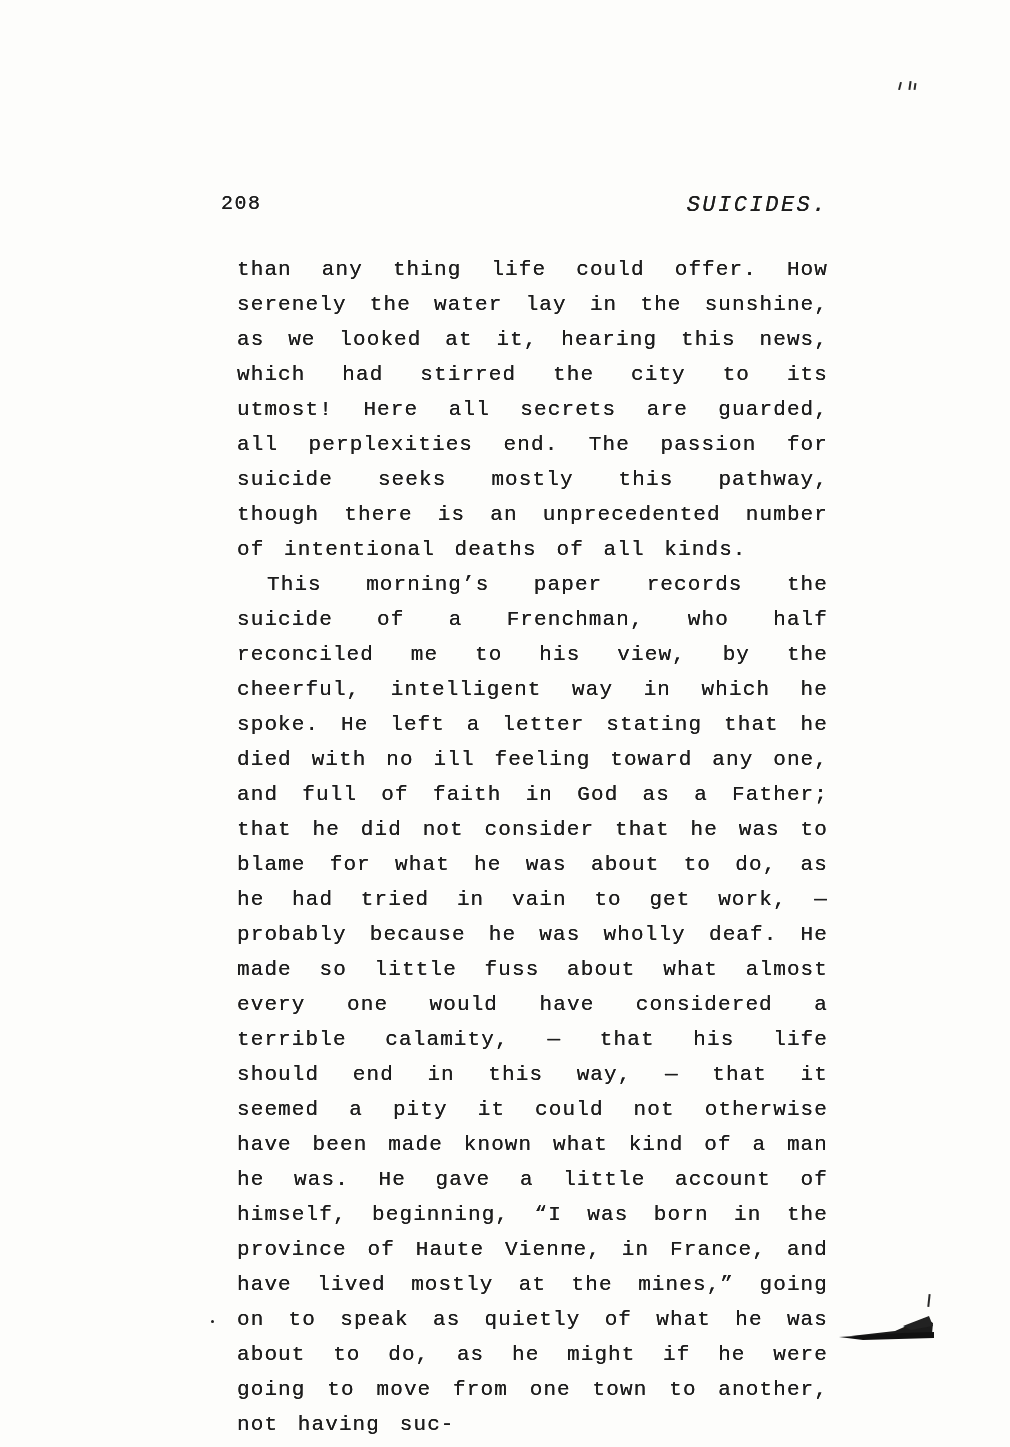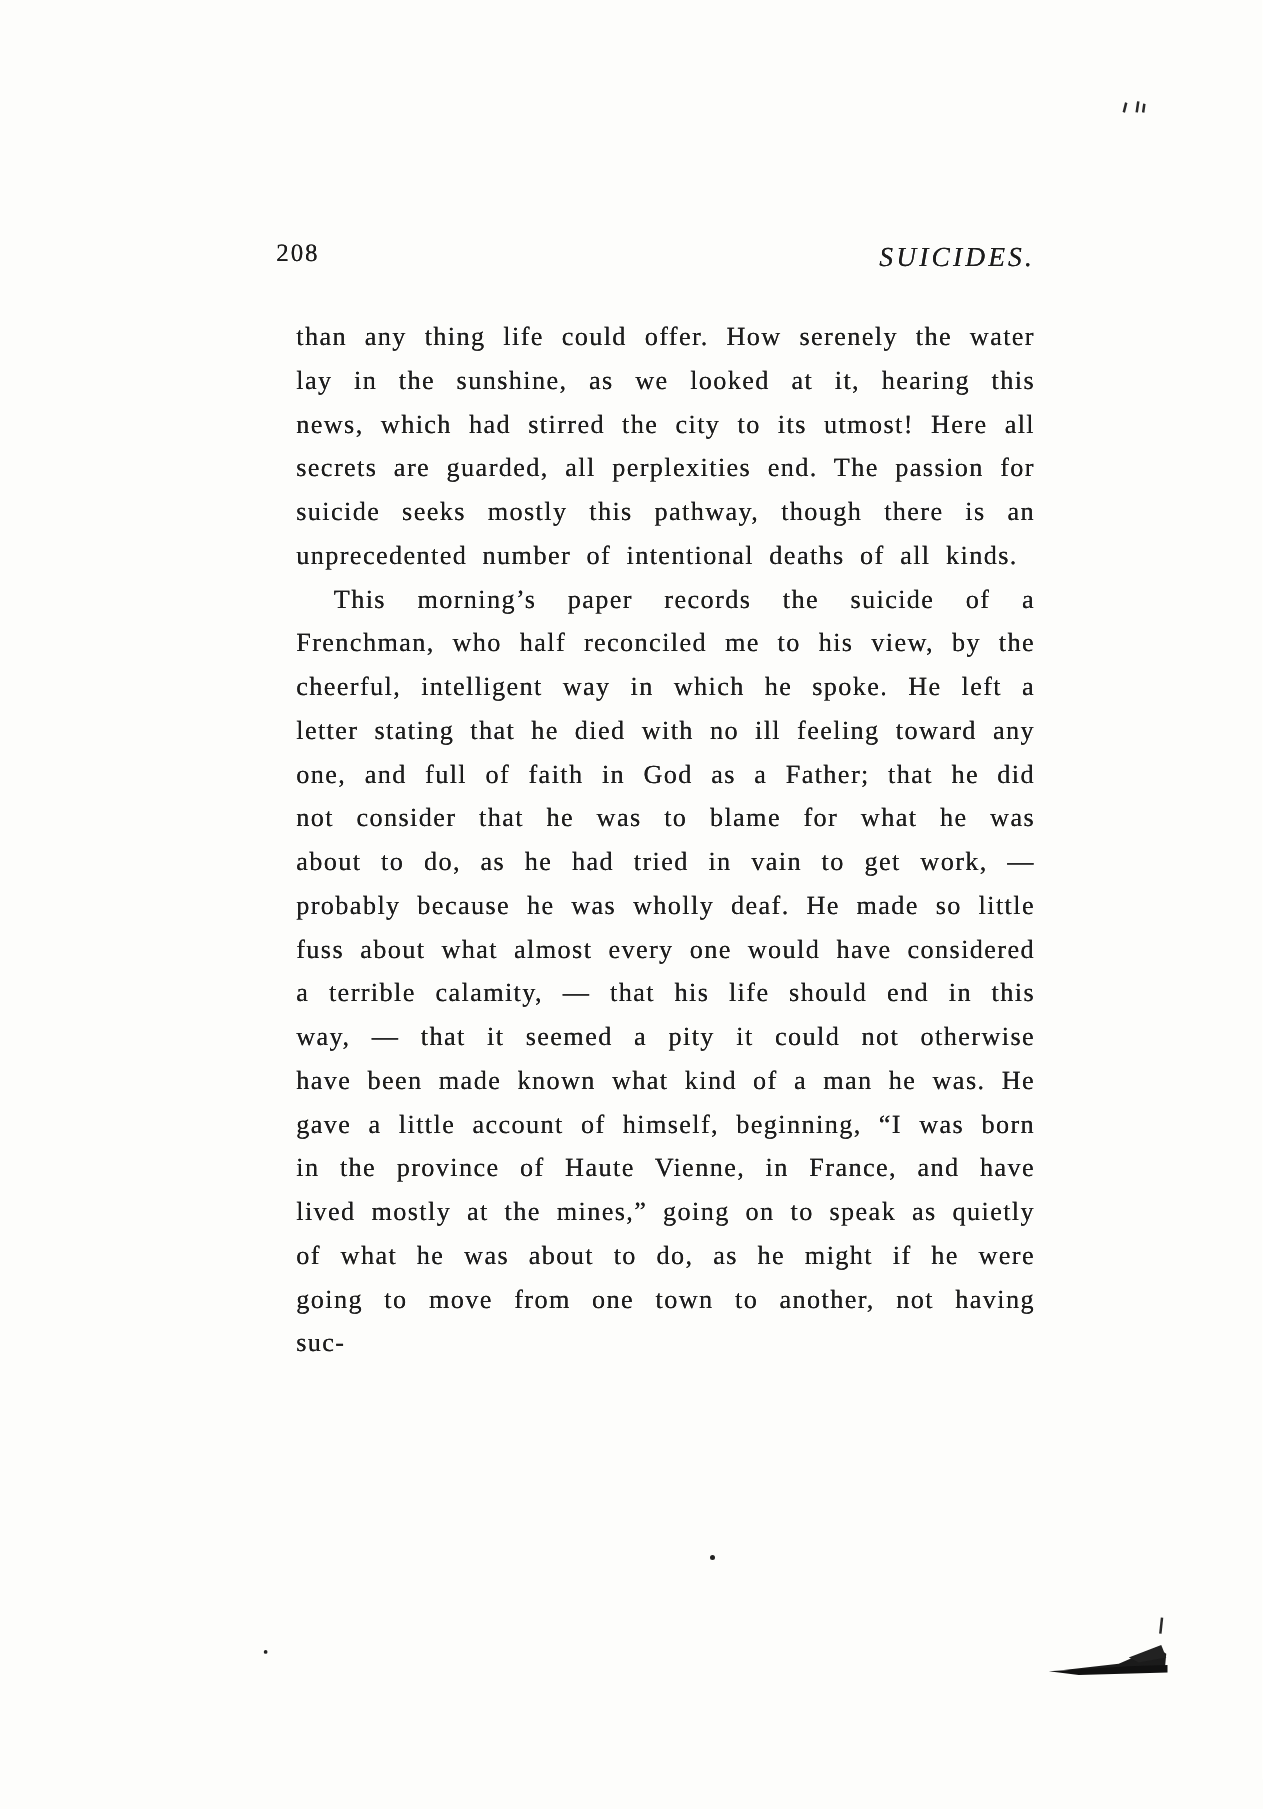--- a/index.html
+++ b/index.html
@@ -6,21 +6,21 @@
     margin: 0;
     padding: 0;
     background: #ffffff;
   }
   .page {
     position: relative;
     width: 1010px;
     height: 1447px;
     background: #fdfdfb;
     overflow: hidden;
-    font-family: Liberation Serif, serif;
+    font-family: Liberation Mono, monospace;
     color: #1d1d1d;
   }
   .text-block {
     position: absolute;
     left: 221px;
     top: 192px;
     width: 607px;
   }
   .header-row {
     position: relative;

